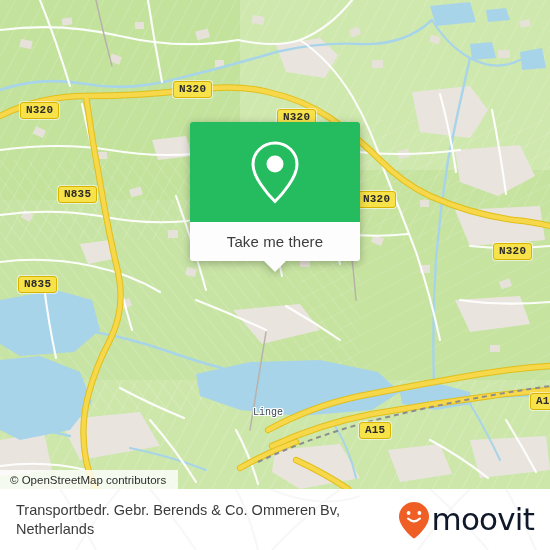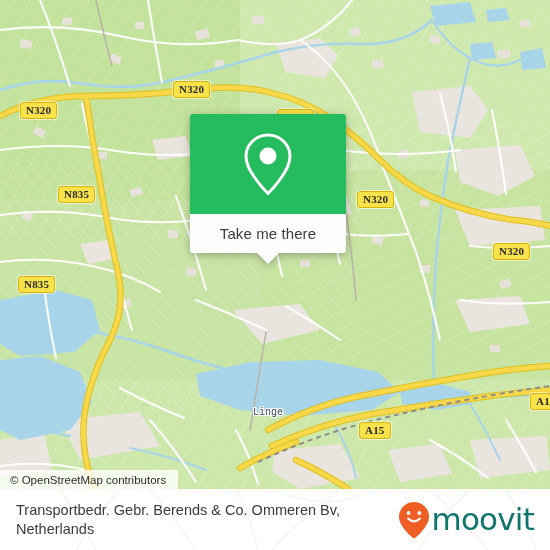--- a/index.html
+++ b/index.html
@@ -32,21 +32,21 @@
     display: block;
   }
 
   
   .shield {
     position: absolute;
     background: #f7e24a;
     border: 1.4px solid #d8b400;
     border-radius: 3px;
     color: #2b2b2b;
-    font-family: Liberation Serif, serif;
+    font-family: Liberation Mono, monospace;
     font-size: 11px;
     font-weight: bold;
     letter-spacing: 0.2px;
     padding: 1px 5px 2px 5px;
     line-height: 12px;
     white-space: nowrap;
     box-shadow: 0 0 0 1px rgba(255,255,255,0.55);
   }
 
   .water-label {
@@ -59,22 +59,22 @@
       1.2px 0 0 #fff, -1.2px 0 0 #fff,
       0 1.2px 0 #fff, 0 -1.2px 0 #fff,
       1px 1px 0 #fff, -1px -1px 0 #fff,
       1px -1px 0 #fff, -1px 1px 0 #fff;
   }
 
   
   #popup {
     position: absolute;
     left: 190px;
-    top: 114px;
-    width: 156px;
+    top: 122px;
+    width: 170px;
     z-index: 40;
     filter: drop-shadow(0 2px 4px rgba(0,0,0,0.28));
   }
   #popup-body {
     background: #25bb5f;
     height: 100px;
     border-radius: 3px 3px 0 0;
     display: flex;
     align-items: center;
     justify-content: center;
@@ -155,21 +155,21 @@
     font-size: 14.5px;
     line-height: 19px;
     max-width: 370px;
   }
   #brand-logo {
     display: flex;
     align-items: center;
     gap: 2px;
   }
   #brand-wordmark {
-    color: #0f766e;
+    color: #0f172a;
     font-size: 31px;
     letter-spacing: -0.8px;
     line-height: 31px;
     font-family: "DejaVu Sans", sans-serif;
     text-align: right;
   }
 </style>
 </head>
 <body>
 

